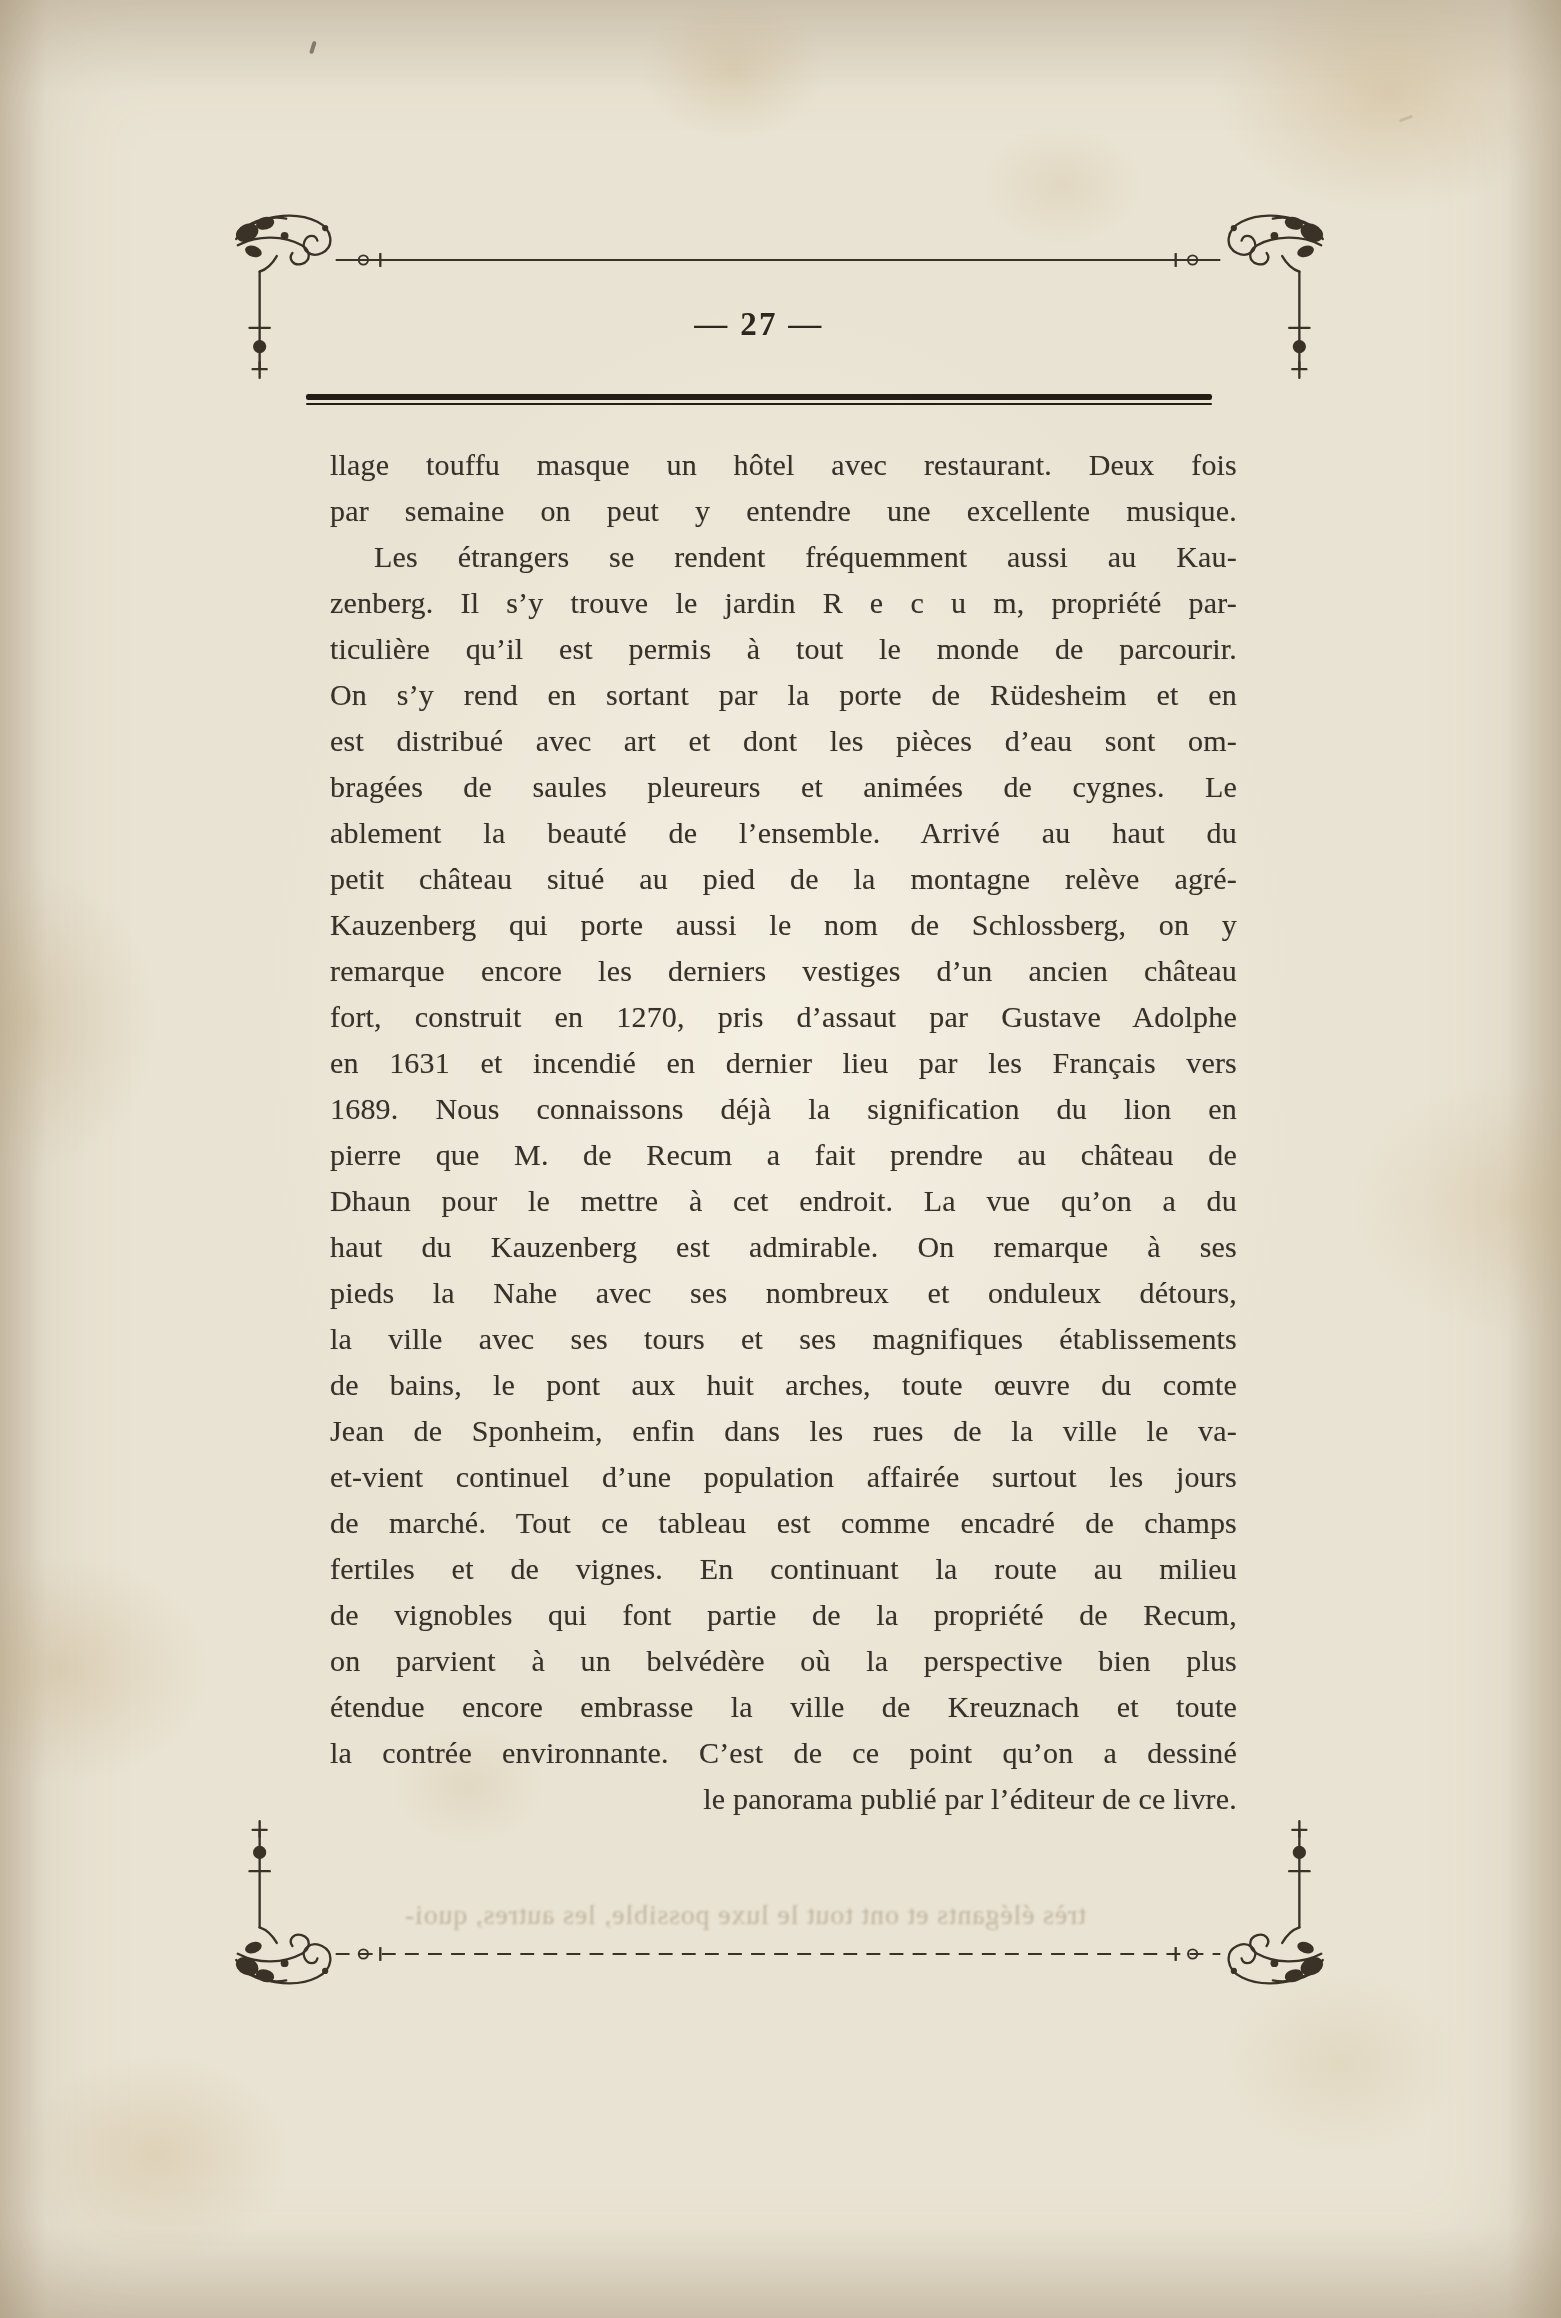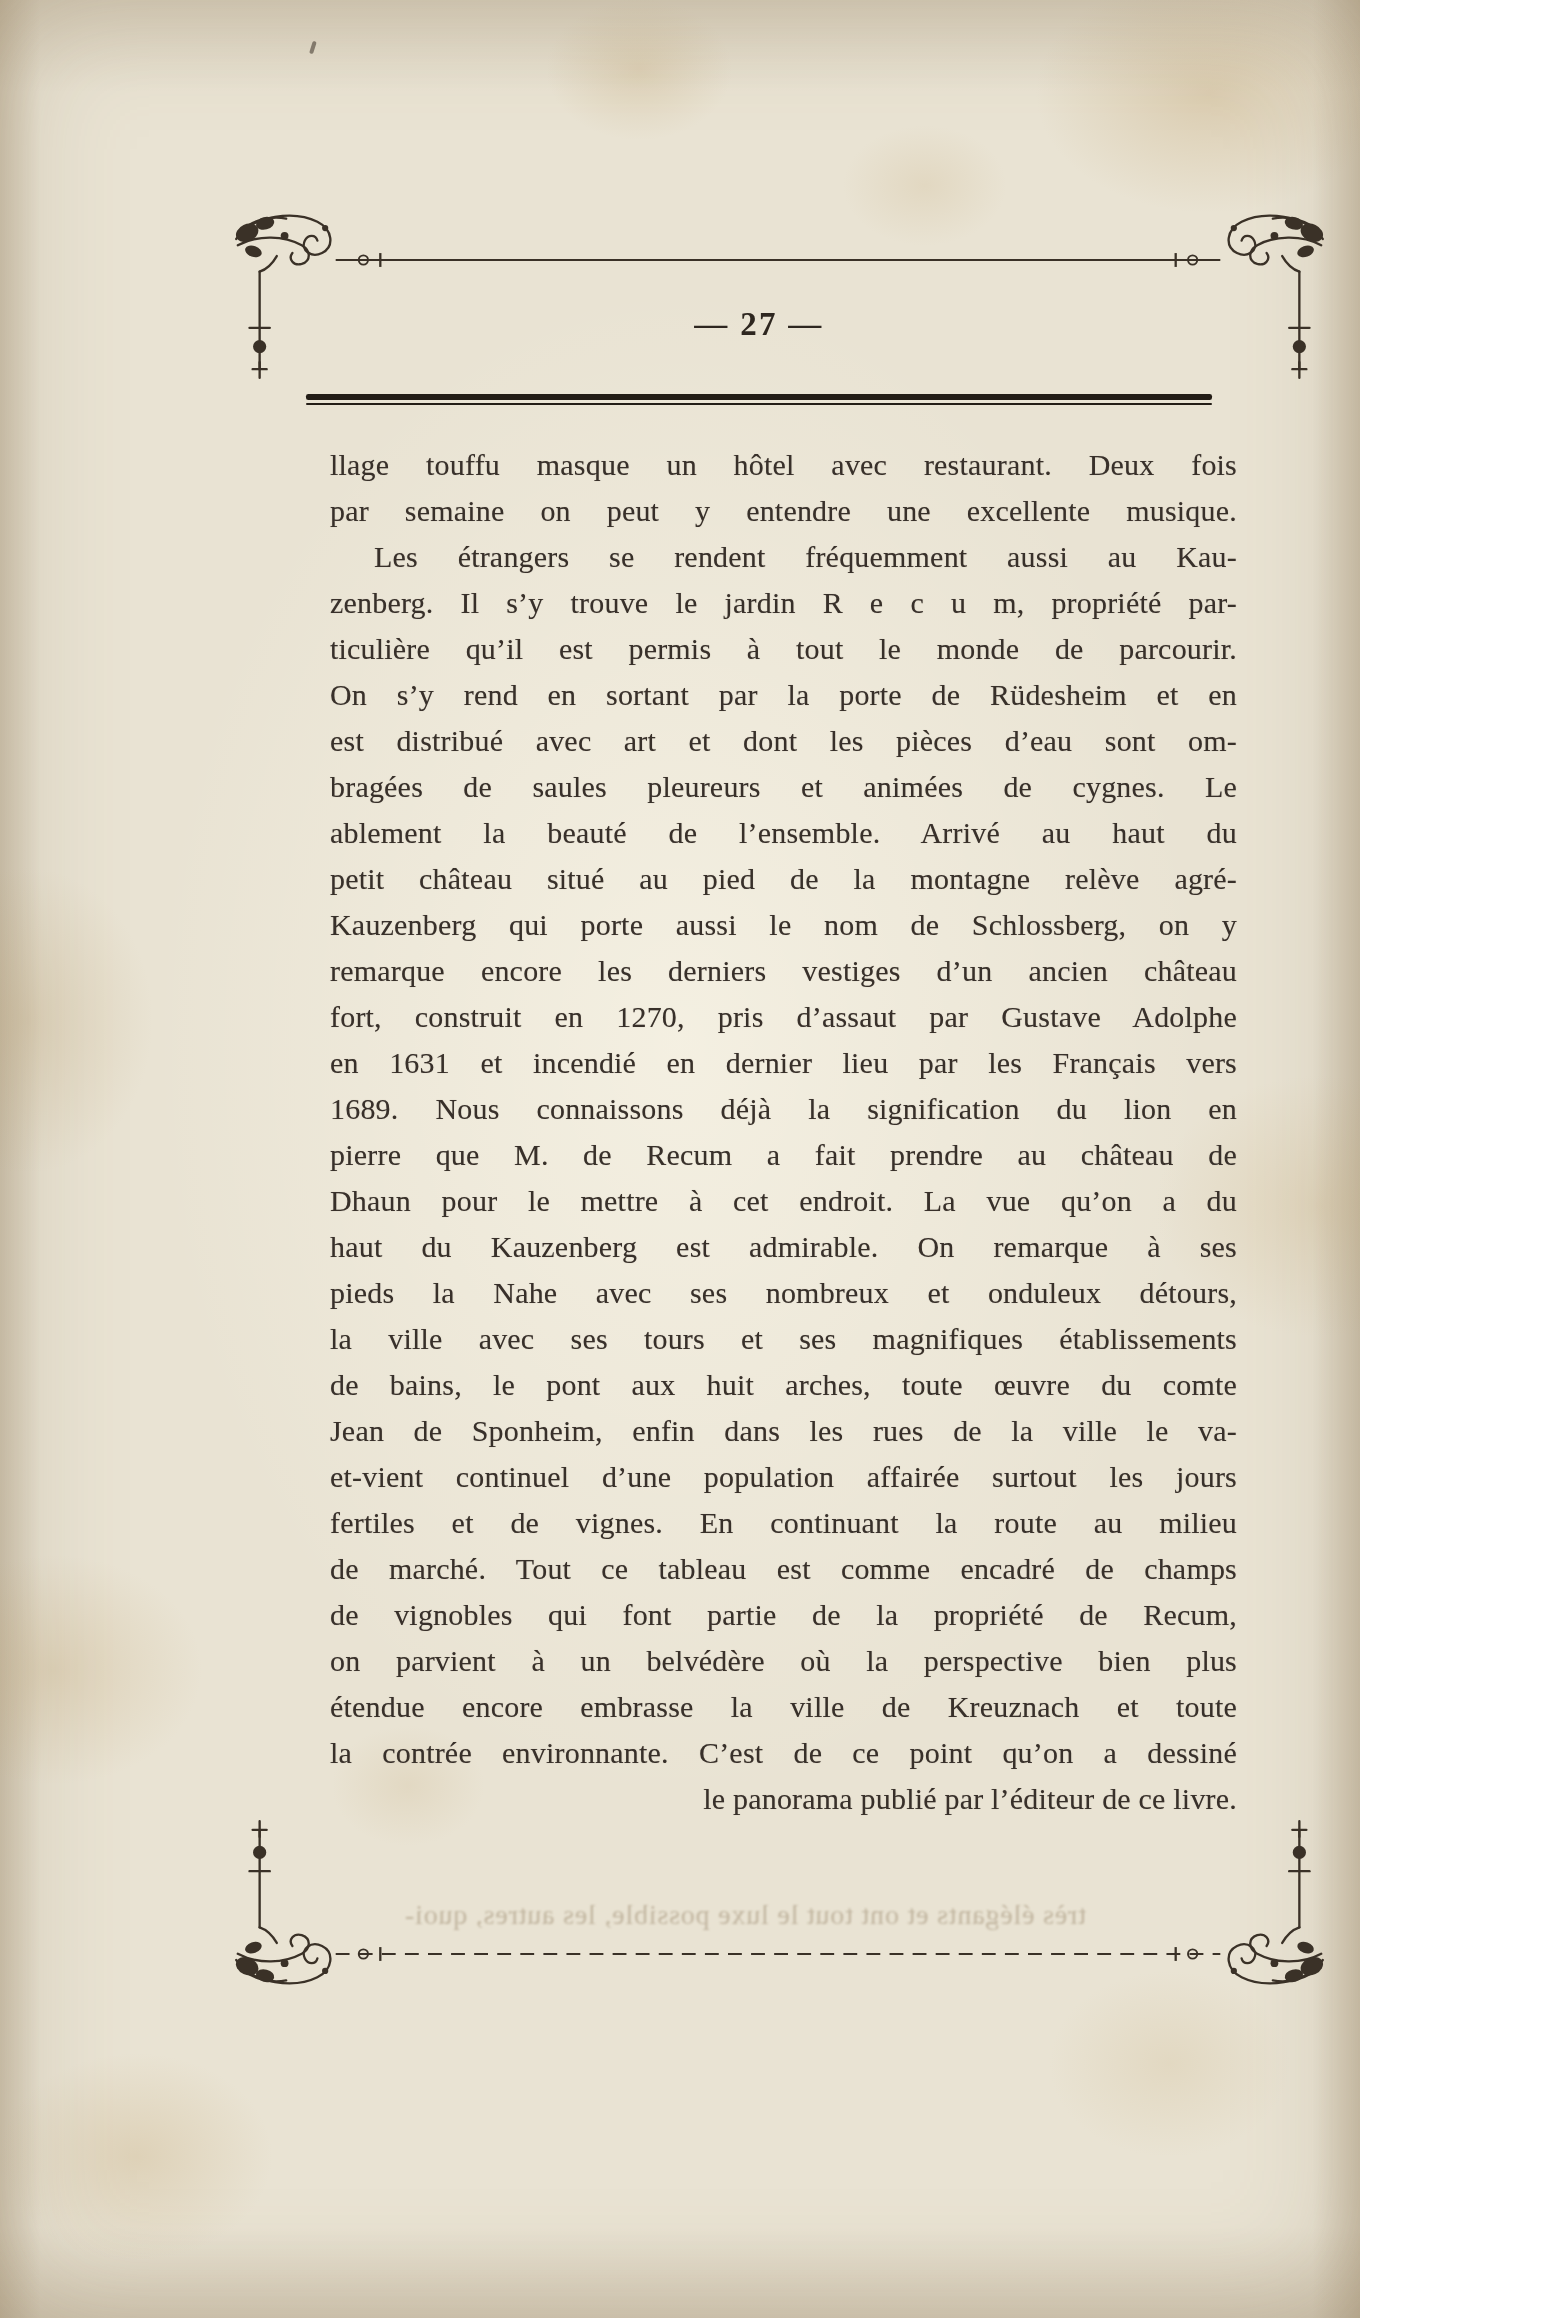--- a/index.html
+++ b/index.html
@@ -3,21 +3,21 @@
 <meta charset="utf-8">
 <style>
   :root{
     --ink:#3a3127;
     --ink-heavy:#231d16;
     --paper:#e9e3d3;
   }
   html,body{margin:0;padding:0;}
   .page{
     position:relative;
-    width:1360px;height:2319px;
+    width:1561px;height:2319px;
     overflow:hidden;
     font-family:"Liberation Serif","DejaVu Serif",serif;
     color:var(--ink);
     background-color:var(--paper);
     background-image:
       radial-gradient(ellipse 703px 1015px at 50% 45%, rgba(255,252,240,.5), transparent 75%),
       radial-gradient(ellipse 250px 172px at 89% 4%, rgba(196,168,120,.38), transparent 70%),
       radial-gradient(ellipse 133px 101px at 47% 3%, rgba(200,175,130,.32), transparent 70%),
       radial-gradient(ellipse 117px 86px at 68% 8%, rgba(200,175,130,.22), transparent 70%),
       radial-gradient(ellipse 180px 219px at 2% 44%, rgba(190,165,120,.28), transparent 70%),
@@ -225,22 +225,22 @@
       <div class="line j">en 1631 et incendié en dernier lieu par les Français vers</div>
       <div class="line j">1689. Nous connaissons déjà la signification du lion en</div>
       <div class="line j">pierre que M. de Recum a fait prendre au château de</div>
       <div class="line j">Dhaun pour le mettre à cet endroit. La vue qu’on a du</div>
       <div class="line j">haut du Kauzenberg est admirable. On remarque à ses</div>
       <div class="line j">pieds la Nahe avec ses nombreux et onduleux détours,</div>
       <div class="line j">la ville avec ses tours et ses magnifiques établissements</div>
       <div class="line j">de bains, le pont aux huit arches, toute œuvre du comte</div>
       <div class="line j">Jean de Sponheim, enfin dans les rues de la ville le va-</div>
       <div class="line j">et-vient continuel d’une population affairée surtout les jours</div>
+      <div class="line j">de marché. Tout ce tableau est comme encadré de champs</div>
       <div class="line j">fertiles et de vignes. En continuant la route au milieu</div>
-      <div class="line j">de marché. Tout ce tableau est comme encadré de champs</div>
       <div class="line j">de vignobles qui font partie de la propriété de Recum,</div>
       <div class="line j">on parvient à un belvédère où la perspective bien plus</div>
       <div class="line j">étendue encore embrasse la ville de Kreuznach et toute</div>
       <div class="line j">la contrée environnante. C’est de ce point qu’on a dessiné</div>
       <div class="line">le panorama publié par l’éditeur de ce livre.</div>
     </div>
 
   <div class="show-through">très élégants et ont tout le luxe possible, les autres, quoi-</div>
 
 </div>

